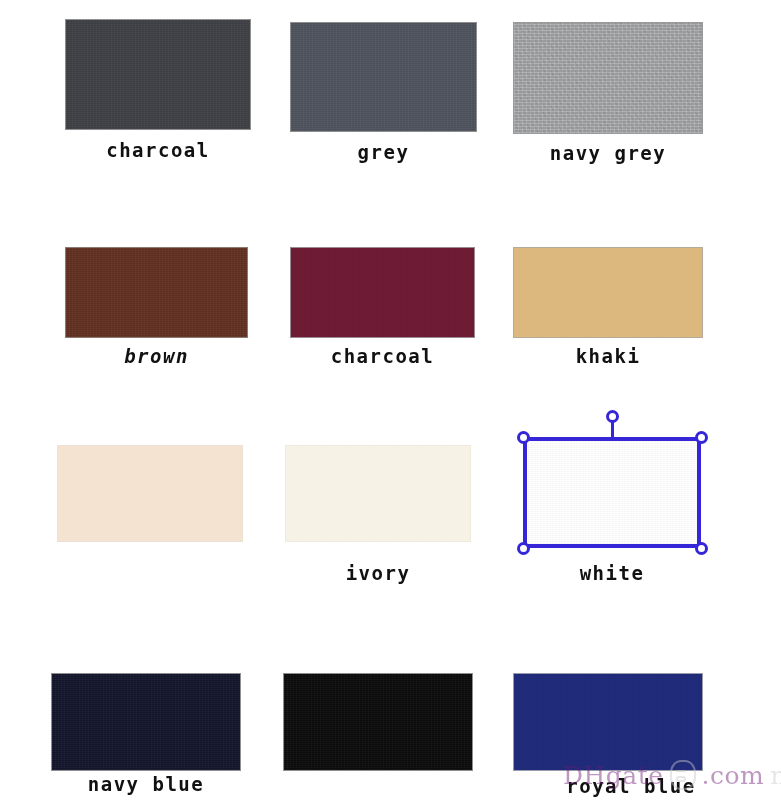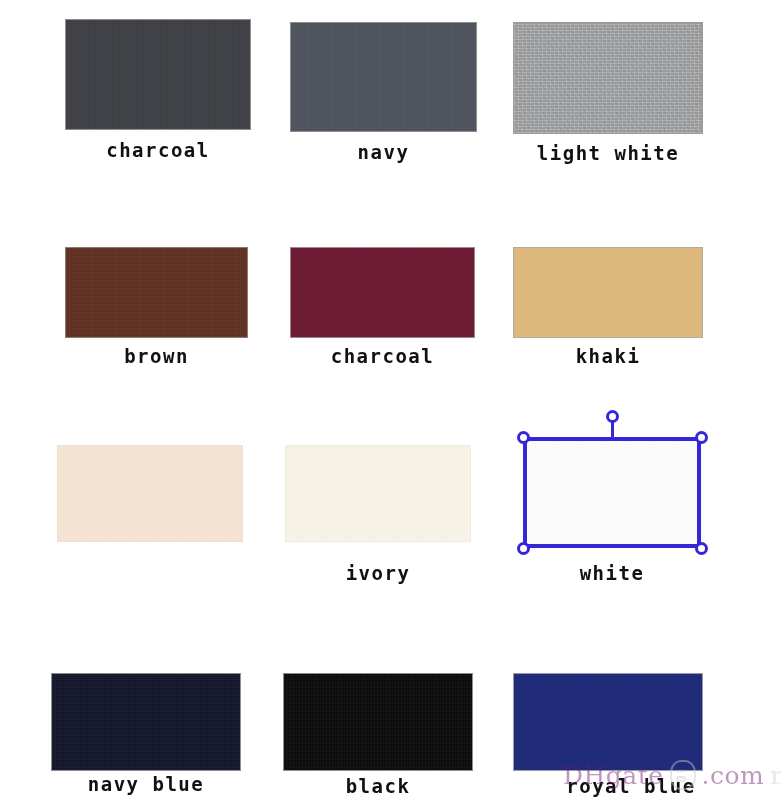--- a/index.html
+++ b/index.html
@@ -141,29 +141,29 @@
 
 <div id="canvas">
 
   <div id="swatch-grid">
       <div class="swatch-cell" style="left: 65px; top: 19px; width: 186px; height: 146px;">
         <div class="swatch-chip" style="width: 186px; height: 111px; background: rgb(61, 63, 68); border: 1px solid rgb(142, 142, 142);"></div>
         <div class="swatch-label" style="top: 120px;">charcoal</div>
       </div>
       <div class="swatch-cell" style="left: 290px; top: 22px; width: 187px; height: 145px;">
         <div class="swatch-chip" style="width: 187px; height: 110px; background: rgb(78, 82, 92); border: 1px solid rgb(142, 142, 142);"></div>
-        <div class="swatch-label" style="top: 119px;">navy</div>
+        <div class="swatch-label" style="top: 119px;">grey</div>
       </div>
       <div class="swatch-cell" style="left: 513px; top: 22px; width: 190px; height: 146px;">
         <div class="swatch-chip texture-heavy" style="width: 190px; height: 112px; background: rgb(167, 169, 171); border: 1px solid rgb(154, 154, 154);"></div>
-        <div class="swatch-label" style="top: 120px;">light white</div>
+        <div class="swatch-label" style="top: 120px;">navy grey</div>
       </div>
       <div class="swatch-cell" style="left: 65px; top: 247px; width: 183px; height: 124px;">
         <div class="swatch-chip" style="width: 183px; height: 91px; background: rgb(96, 48, 33); border: 1px solid rgb(138, 122, 112);"></div>
-        <div class="swatch-label" style="top: 98px;">brown</div>
+        <div class="swatch-label" style="top: 98px; font-style: italic;">brown</div>
       </div>
       <div class="swatch-cell" style="left: 290px; top: 247px; width: 185px; height: 124px;">
         <div class="swatch-chip texture-flat" style="width: 185px; height: 91px; background: rgb(108, 27, 51); border: 1px solid rgb(154, 138, 144);"></div>
         <div class="swatch-label" style="top: 98px;">charcoal</div>
       </div>
       <div class="swatch-cell" style="left: 513px; top: 247px; width: 190px; height: 124px;">
         <div class="swatch-chip texture-flat" style="width: 190px; height: 91px; background: rgb(221, 184, 126); border: 1px solid rgb(181, 170, 153);"></div>
         <div class="swatch-label" style="top: 98px;">khaki</div>
       </div>
       <div class="swatch-cell" style="left: 57px; top: 445px; width: 186px; height: 136px;">
@@ -176,21 +176,20 @@
       <div class="swatch-cell" style="left: 523px; top: 437px; width: 178px; height: 151px;">
         <div class="swatch-chip texture-none" style="width: 178px; height: 111px; background: none rgb(255, 255, 255); border: 1px solid rgb(255, 255, 255); box-shadow: none;"></div>
         <div class="swatch-label" style="top: 125px;">white</div>
       </div>
       <div class="swatch-cell" style="left: 51px; top: 673px; width: 190px; height: 126px;">
         <div class="swatch-chip" style="width: 190px; height: 98px; background: rgb(19, 22, 44); border: 1px solid rgb(142, 142, 144);"></div>
         <div class="swatch-label" style="top: 100px;">navy blue</div>
       </div>
       <div class="swatch-cell" style="left: 283px; top: 673px; width: 190px; height: 128px;">
         <div class="swatch-chip" style="width: 190px; height: 98px; background: rgb(11, 11, 12); border: 1px solid rgb(142, 142, 142);"></div>
-        <div class="swatch-label" style="top: 102px;">black</div>
       </div>
       <div class="swatch-cell" style="left: 513px; top: 673px; width: 190px; height: 128px; padding-left: 46px;">
         <div class="swatch-chip texture-flat" style="width: 190px; height: 98px; background: rgb(31, 42, 122); border: 1px solid rgb(154, 154, 170);"></div>
         <div class="swatch-label" style="top: 102px;">royal blue</div>
       </div>
     </div>
 
   <div id="selection-box" style="left: 509px; top: 406px; width: 206px; height: 156px;">
       <div class="sel-edge" style="left: 14px; top: 31px; width: 178px; height: 4px; background: rgb(53, 38, 216);"></div>
       <div class="sel-edge" style="left: 14px; top: 138px; width: 178px; height: 4px; background: rgb(53, 38, 216);"></div>

